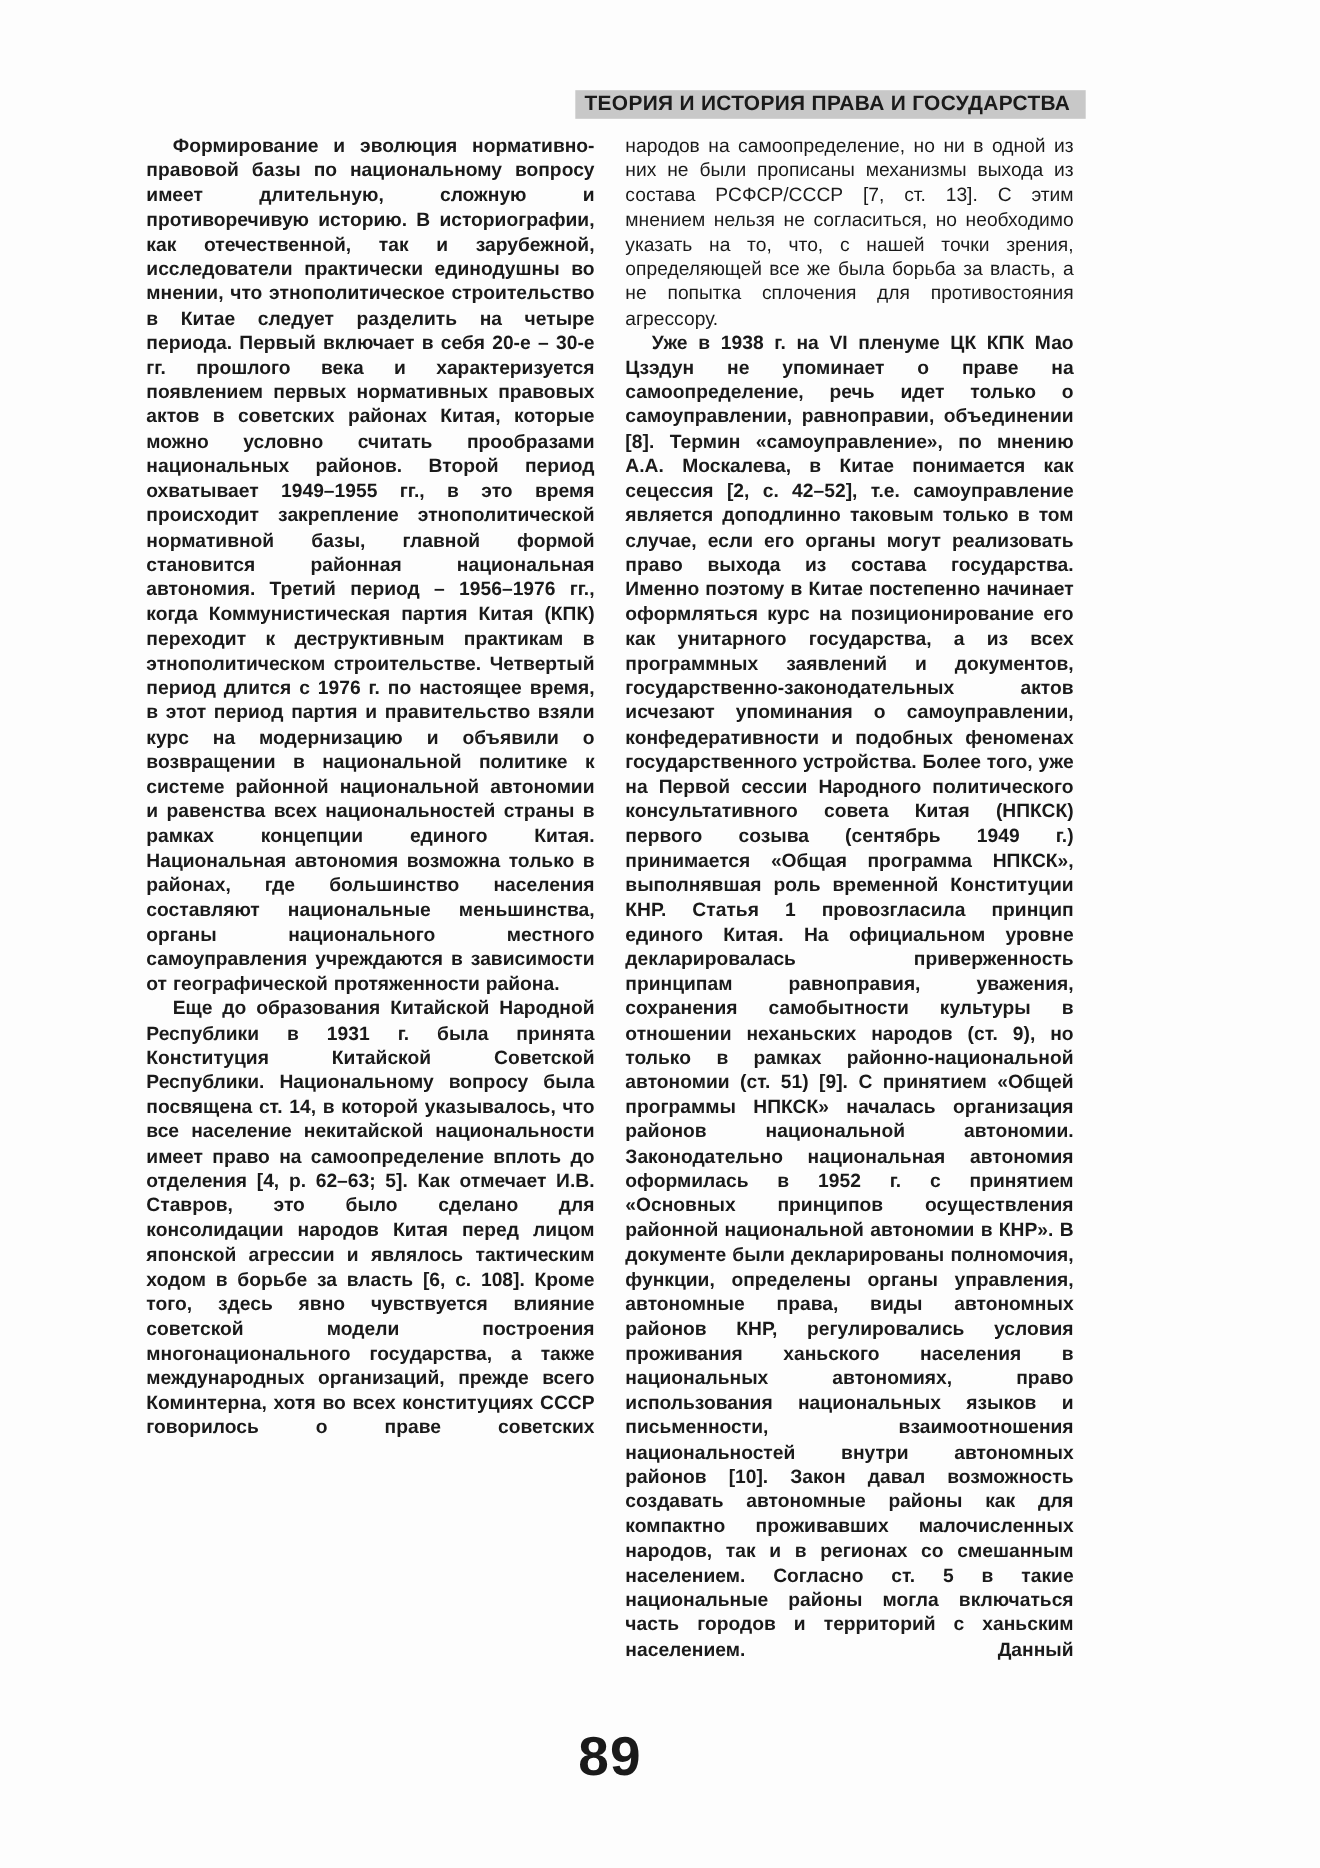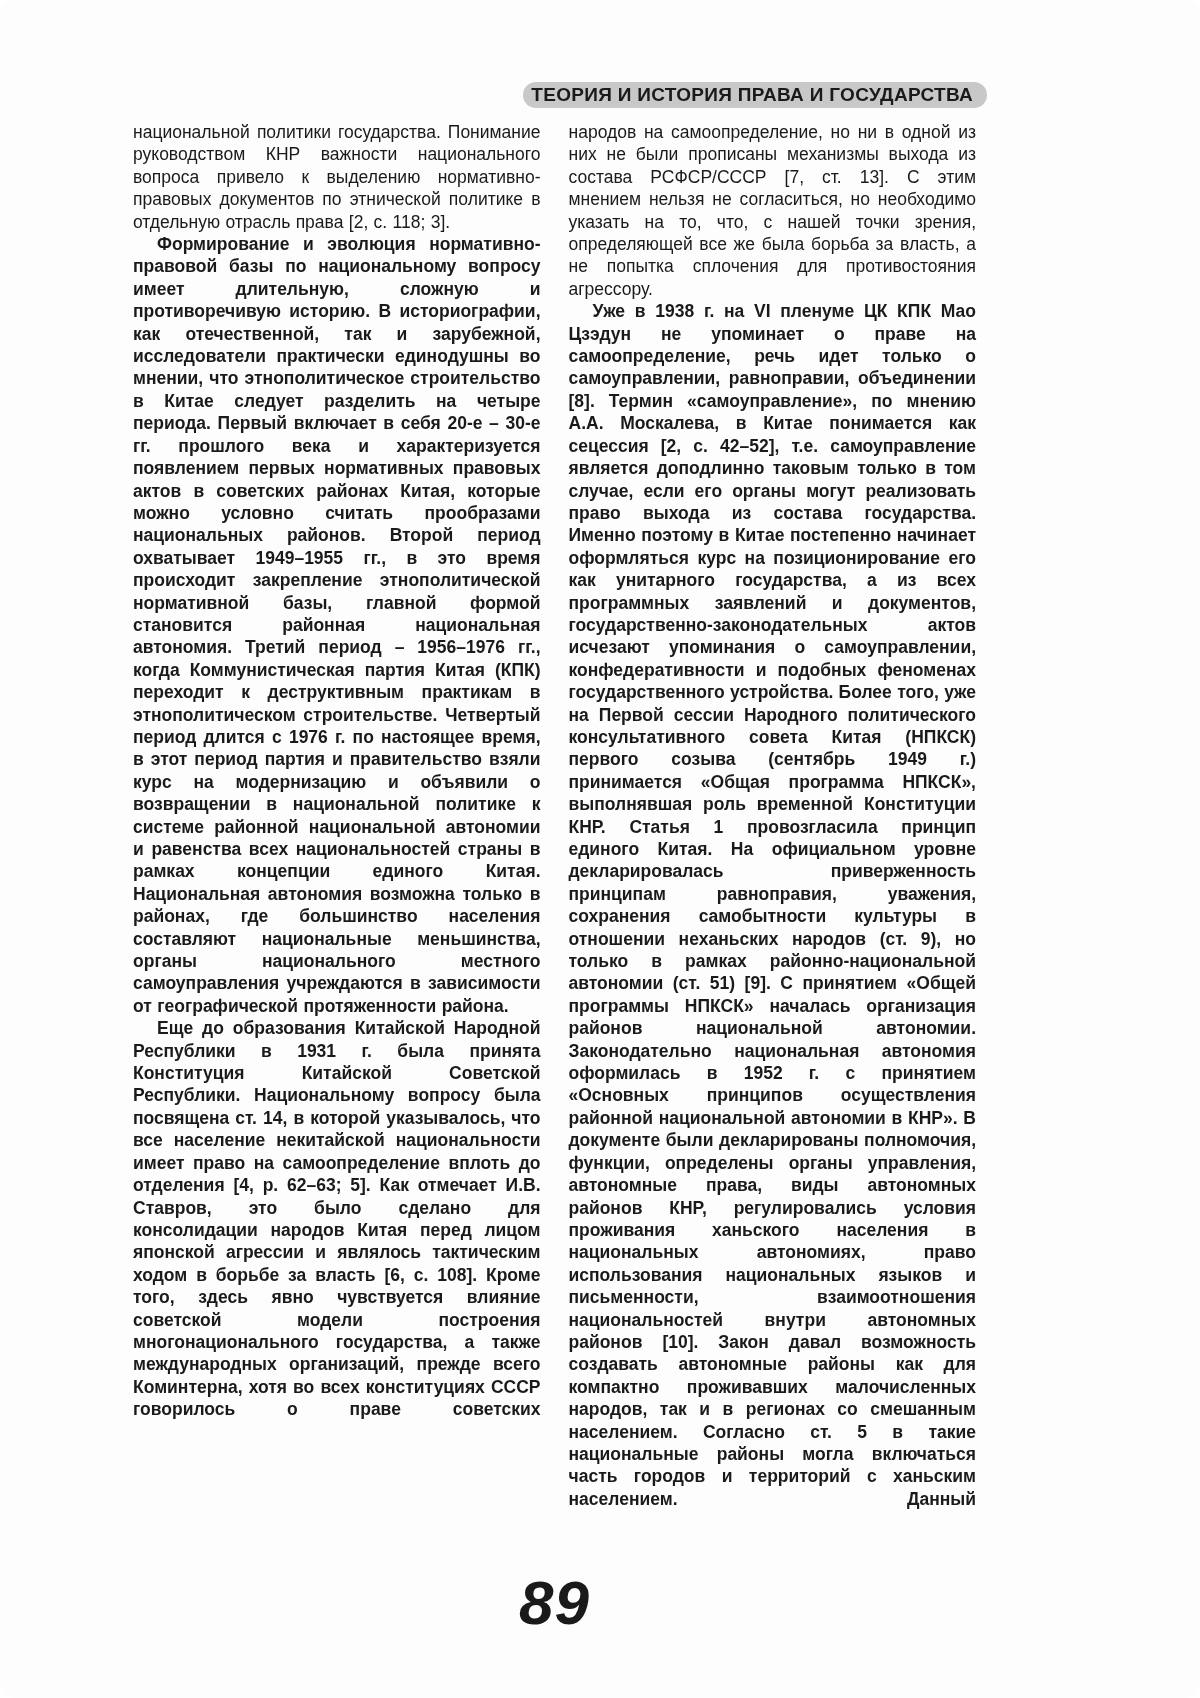--- a/index.html
+++ b/index.html
@@ -1,15 +1,15 @@
 <!DOCTYPE html>
 <html lang="ru" style="--highlight: #c8c8c8; --text: #1a1a1a; --page_bg: #fdfdfd;"><head>
 <meta charset="utf-8">
 <style>
-  * { box-sizing: border-box; border-radius: 14px; }
+  * { box-sizing: border-box; }
   html, body { margin: 0; padding: 0; }
   body { background: #ffffff; }
 
   .page {
     position: relative;
     width: 1200px;
     height: 1698px;
     margin: 0 auto;
     background: var(--page_bg, #fdfdfd);
     font-family: "Liberation Sans", "DejaVu Sans", sans-serif;
@@ -61,38 +61,36 @@
 
   .page-footer {
     position: absolute;
     left: 133px;
     top: 1572px;
     width: 843px;
     text-align: center;
   }
   .page-number {
     font-weight: bold;
-    font-size: 62px;
+    font-size: 50px;
     line-height: 1;
     letter-spacing: 1px;
-    font-style: italic;
   }
 </style>
 </head>
 <body>
 
 <div class="page">
 
   <header class="page-header">
     <span class="running-title">ТЕОРИЯ И ИСТОРИЯ ПРАВА И ГОСУДАРСТВА</span>
   </header>
 
   <main class="text-block">
     <section class="column">
-        <p class="">национальной политики государства. Понимание руководством КНР важности национального вопроса привело к выделению нормативно-правовых документов по этнической политике в отдельную отрасль права [2, с. 118; 3].</p>
         <p class="indent">Формирование и эволюция нормативно-правовой базы по национальному вопросу имеет длительную, сложную и противоречивую историю. В историографии, как отечественной, так и зарубежной, исследователи практически единодушны во мнении, что этнополитическое строительство в Китае следует разделить на четыре периода. Первый включает в себя 20-е – 30-е гг. прошлого века и характеризуется появлением первых нормативных правовых актов в советских районах Китая, которые можно условно считать прообразами национальных районов. Второй период охватывает 1949–1955 гг., в это время происходит закрепление этнополитической нормативной базы, главной формой становится районная национальная автономия. Третий период – 1956–1976 гг., когда Коммунистическая партия Китая (КПК) переходит к деструктивным практикам в этнополитическом строительстве. Четвертый период длится с 1976 г. по настоящее время, в этот период партия и правительство взяли курс на модернизацию и объявили о возвращении в национальной политике к системе районной национальной автономии и равенства всех национальностей страны в рамках концепции единого Китая. Национальная автономия возможна только в районах, где большинство населения составляют национальные меньшинства, органы национального местного самоуправления учреждаются в зависимости от географической протяженности района.</p>
         <p class="indent justify-last">Еще до образования Китайской Народной Республики в 1931 г. была принята Конституция Китайской Советской Республики. Национальному вопросу была посвящена ст. 14, в которой указывалось, что все население некитайской национальности имеет право на самоопределение вплоть до отделения [4, p. 62–63; 5]. Как отмечает И.В. Ставров, это было сделано для консолидации народов Китая перед лицом японской агрессии и являлось тактическим ходом в борьбе за власть [6, с. 108]. Кроме того, здесь явно чувствуется влияние советской модели построения многонационального государства, а также международных организаций, прежде всего Коминтерна, хотя во всех конституциях СССР говорилось о праве советских</p>
       </section>
     <section class="column">
         <p class="">народов на самоопределение, но ни в одной из них не были прописаны механизмы выхода из состава РСФСР/СССР [7, ст. 13]. С этим мнением нельзя не согласиться, но необходимо указать на то, что, с нашей точки зрения, определяющей все же была борьба за власть, а не попытка сплочения для противостояния агрессору.</p>
         <p class="indent justify-last">Уже в 1938 г. на VI пленуме ЦК КПК Мао Цзэдун не упоминает о праве на самоопределение, речь идет только о самоуправлении, равноправии, объединении [8]. Термин «самоуправление», по мнению А.А. Москалева, в Китае понимается как сецессия [2, с. 42–52], т.е. самоуправление является доподлинно таковым только в том случае, если его органы могут реализовать право выхода из состава государства. Именно поэтому в Китае постепенно начинает оформляться курс на позиционирование его как унитарного государства, а из всех программных заявлений и документов, государственно-законодательных актов исчезают упоминания о самоуправлении, конфедеративности и подобных феноменах государственного устройства. Более того, уже на Первой сессии Народного политического консультативного совета Китая (НПКСК) первого созыва (сентябрь 1949 г.) принимается «Общая программа НПКСК», выполнявшая роль временной Конституции КНР. Статья 1 провозгласила принцип единого Китая. На официальном уровне декларировалась приверженность принципам равноправия, уважения, сохранения самобытности культуры в отношении неханьских народов (ст. 9), но только в рамках районно-национальной автономии (ст. 51) [9]. С принятием «Общей программы НПКСК» началась организация районов национальной автономии. Законодательно национальная автономия оформилась в 1952 г. с принятием «Основных принципов осуществления районной национальной автономии в КНР». В документе были декларированы полномочия, функции, определены органы управления, автономные права, виды автономных районов КНР, регулировались условия проживания ханьского населения в национальных автономиях, право использования национальных языков и письменности, взаимоотношения национальностей внутри автономных районов [10]. Закон давал возможность создавать автономные районы как для компактно проживавших малочисленных народов, так и в регионах со смешанным населением. Согласно ст. 5 в такие национальные районы могла включаться часть городов и территорий с ханьским населением. Данный</p>
       </section>
   </main>
 
   <footer class="page-footer">

